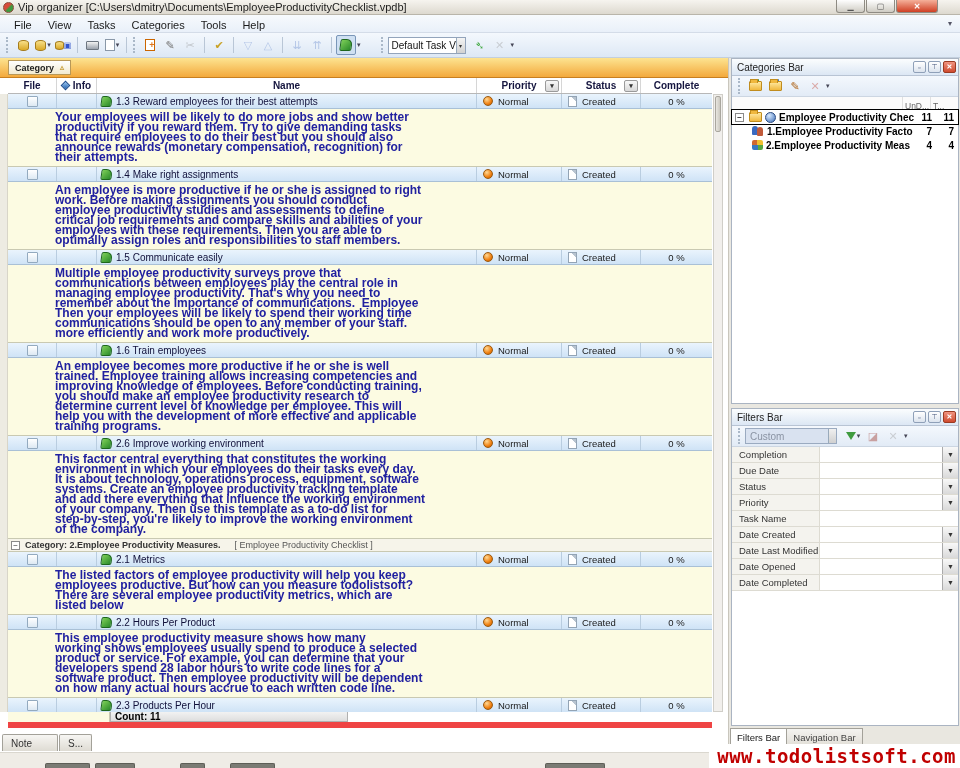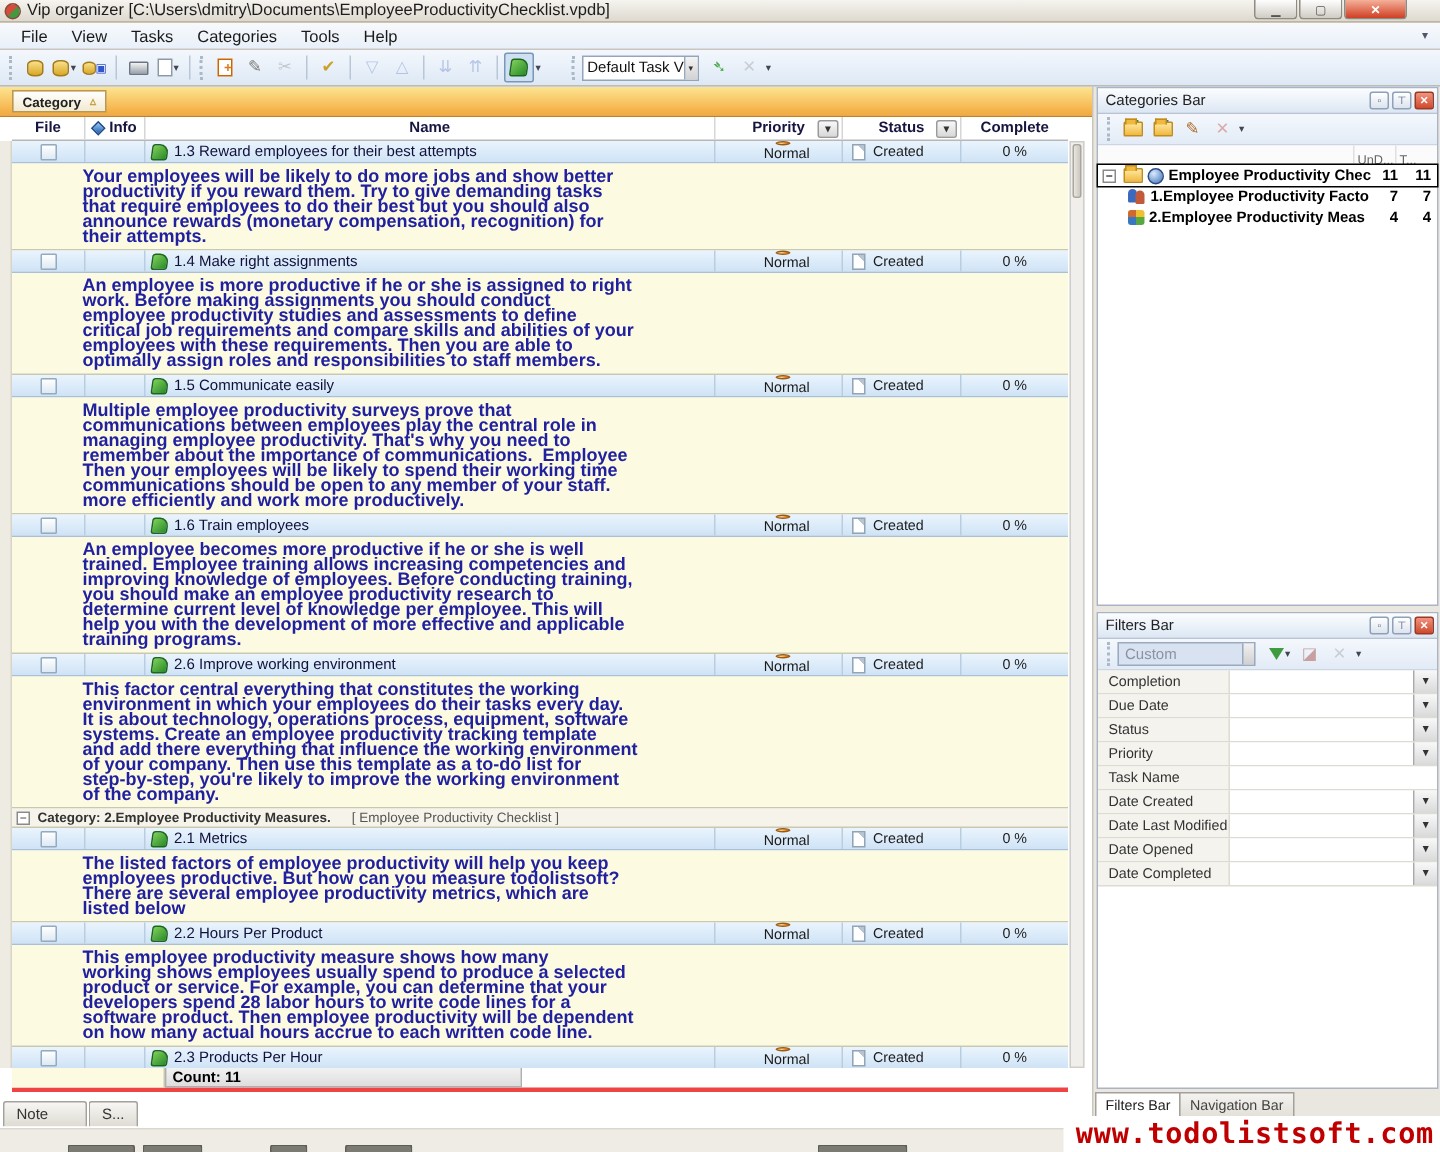--- a/index.html
+++ b/index.html
@@ -63,41 +63,41 @@
   .rows-wrap { flex:1; overflow:hidden; position:relative; padding-left:8px; background:#fff; }
   .left-strip { position:absolute; left:0; top:0; bottom:0; width:8px; background:#edebe2; border-right:1px solid #d8d5c8; }
   .vscroll { position:absolute; left:713px; top:0; bottom:0; width:10px; background:#f1efec; border:1px solid #d0cec8; }
   .vthumb { margin:1px; height:36px; background:linear-gradient(90deg,#e8e6e0,#cbc8c0); border:1px solid #a9a69e; border-radius:2px; }
 
   .trow { width:704px; height:15px; display:flex; background:linear-gradient(#eaf4fd,#cfe3f6); border-bottom:1px solid #a9c0d6; }
   .tcell { border-right:1px solid #b9cde0; display:flex; align-items:center; }
   .c-done { width:49px; justify-content:center; }
   .c-info { width:40px; }
   .c-name { width:380px; padding-left:4px;text-align:right; }
-  .c-pri  { width:85px; padding-left:6px;flex-direction:column; }
+  .c-pri  { width:85px; padding-left:6px; }
   .c-stat { width:79px; padding-left:6px; }
   .c-comp { width:71px; justify-content:center; border-right:none; }
   .cb { width:11px; height:11px; background:linear-gradient(#ffffff,#dde9f3); border:1px solid #93aabf; border-radius:1px; }
   .tname { font-size:10px; color:#10103a; margin-left:4px; white-space:nowrap; }
   .ball { width:10px; height:10px; border-radius:50%; border:1px solid #9a5a10;
           background:radial-gradient(circle at 35% 30%, #ffd894, #f08010 60%, #b85600); }
   .pval, .sval, .cval { font-size:9.5px; color:#1a1a1a; margin-left:5px; }
   .cval { margin:0; }
   .spage { width:9px; height:11px; background:linear-gradient(225deg,#b8c4d0 3px,#fff 3px); border:1px solid #93a4b5; }
 
   .drow { width:704px; background:#fcfbe2; border-bottom:1px solid #c9c9b2; padding:3px 0 4px 47px; }
   .drow div { font-size:12px; font-weight:bold; line-height:10px; color:#2121a0; white-space:pre; }
 
   .grow { width:704px; height:13px; background:#f6f4ea; border-bottom:1px solid #c9c9b2; display:flex; align-items:center; }
   .minus { width:9px; height:9px; border:1px solid #8a8a8a; background:#fff; font-size:8px; line-height:7px; text-align:center;
            color:#333; margin:0 5px 0 3px; }
   .glabel { font-size:9px; color:#333; font-weight:bold; }
   .gref { font-size:9px; color:#555; margin-left:14px; }
 
-  .count-row { height:16px; display:flex; margin-left:8px; width:704px; border-bottom:3px solid #ef4444; background:#fff; }
+  .count-row { height:16px; display:flex; margin-left:8px; width:704px; border-bottom:6px solid #ef4444; background:#fff; }
   .count-yellow { width:102px; background:#fcfbe2; border-right:1px solid #c9c9b2; }
   .count-box { width:238px; background:linear-gradient(#f2f2f2,#dedede); border:1px solid #b0b0b0; border-top:none;
                font-size:10px; font-weight:bold; color:#000; display:flex; align-items:center; padding-left:4px; }
 
   .note-tabs { height:24px; padding-top:6px; display:flex; padding-left:2px; background:#fff; }
   .ntab { height:17px; background:linear-gradient(#f7f6f3,#dedbd3); border:1px solid #a3a199; border-bottom:none;
           font-size:10px; color:#333; display:flex; align-items:center; padding:0 8px; margin-right:1px; border-radius:2px 2px 0 0; }
 
   
   .rpanel { position:absolute; left:728px; top:58px; width:232px; height:694px; background:#e9e7e0; border-left:1px solid #c9c6bd; }

